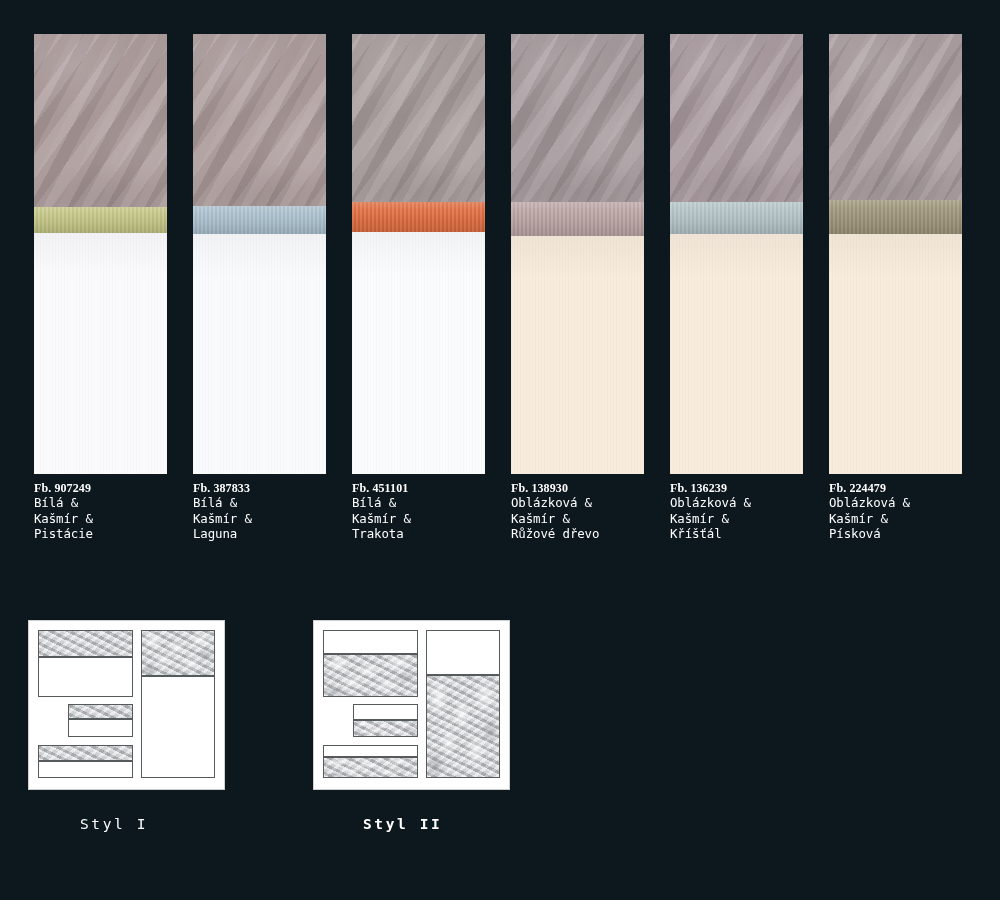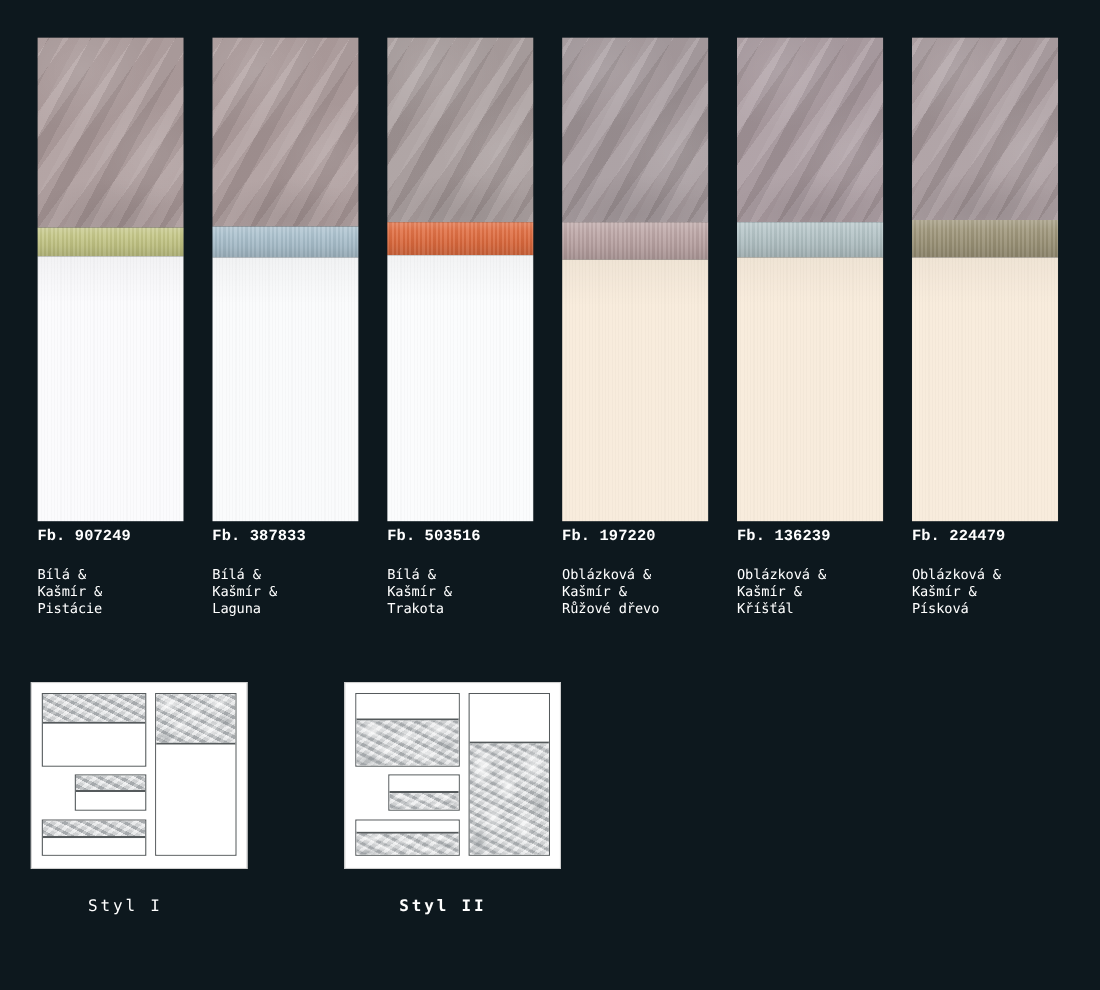--- a/index.html
+++ b/index.html
@@ -101,27 +101,27 @@
     top: 481px;
     width: 936px;
     display: flex;
     gap: 26px;
   }
   .caption {
     width: 133px;
     color: #ffffff;
   }
   .cap-code {
-    font-family: Liberation Mono, monospace;
+    font-family: Liberation Serif, serif;
     font-weight: bold;
-    font-size: 14px;
+    font-size: 12px;
     letter-spacing: .1px;
     line-height: 14px;
     white-space: nowrap;
-    margin-bottom: 19px;
+    margin-bottom: 0;
   }
   .cap-desc {
     font-family: "DejaVu Sans Mono", monospace;
     font-size: 12.4px;
     line-height: 15.5px;
     letter-spacing: -.1px;
     white-space: pre-line;
   }
 
   
@@ -271,28 +271,28 @@
   </div>
 
   <div class="caption">
     <div class="cap-code">Fb. 387833</div>
     <div class="cap-desc">Bílá &amp;
 Kašmír &amp;
 Laguna</div>
   </div>
 
   <div class="caption">
-    <div class="cap-code">Fb. 503516</div>
+    <div class="cap-code">Fb. 451101</div>
     <div class="cap-desc">Bílá &amp;
 Kašmír &amp;
 Trakota</div>
   </div>
 
   <div class="caption">
-    <div class="cap-code">Fb. 197220</div>
+    <div class="cap-code">Fb. 138930</div>
     <div class="cap-desc">Oblázková &amp;
 Kašmír &amp;
 Růžové dřevo</div>
   </div>
 
   <div class="caption">
     <div class="cap-code">Fb. 136239</div>
     <div class="cap-desc">Oblázková &amp;
 Kašmír &amp;
 Kříšťál</div>

